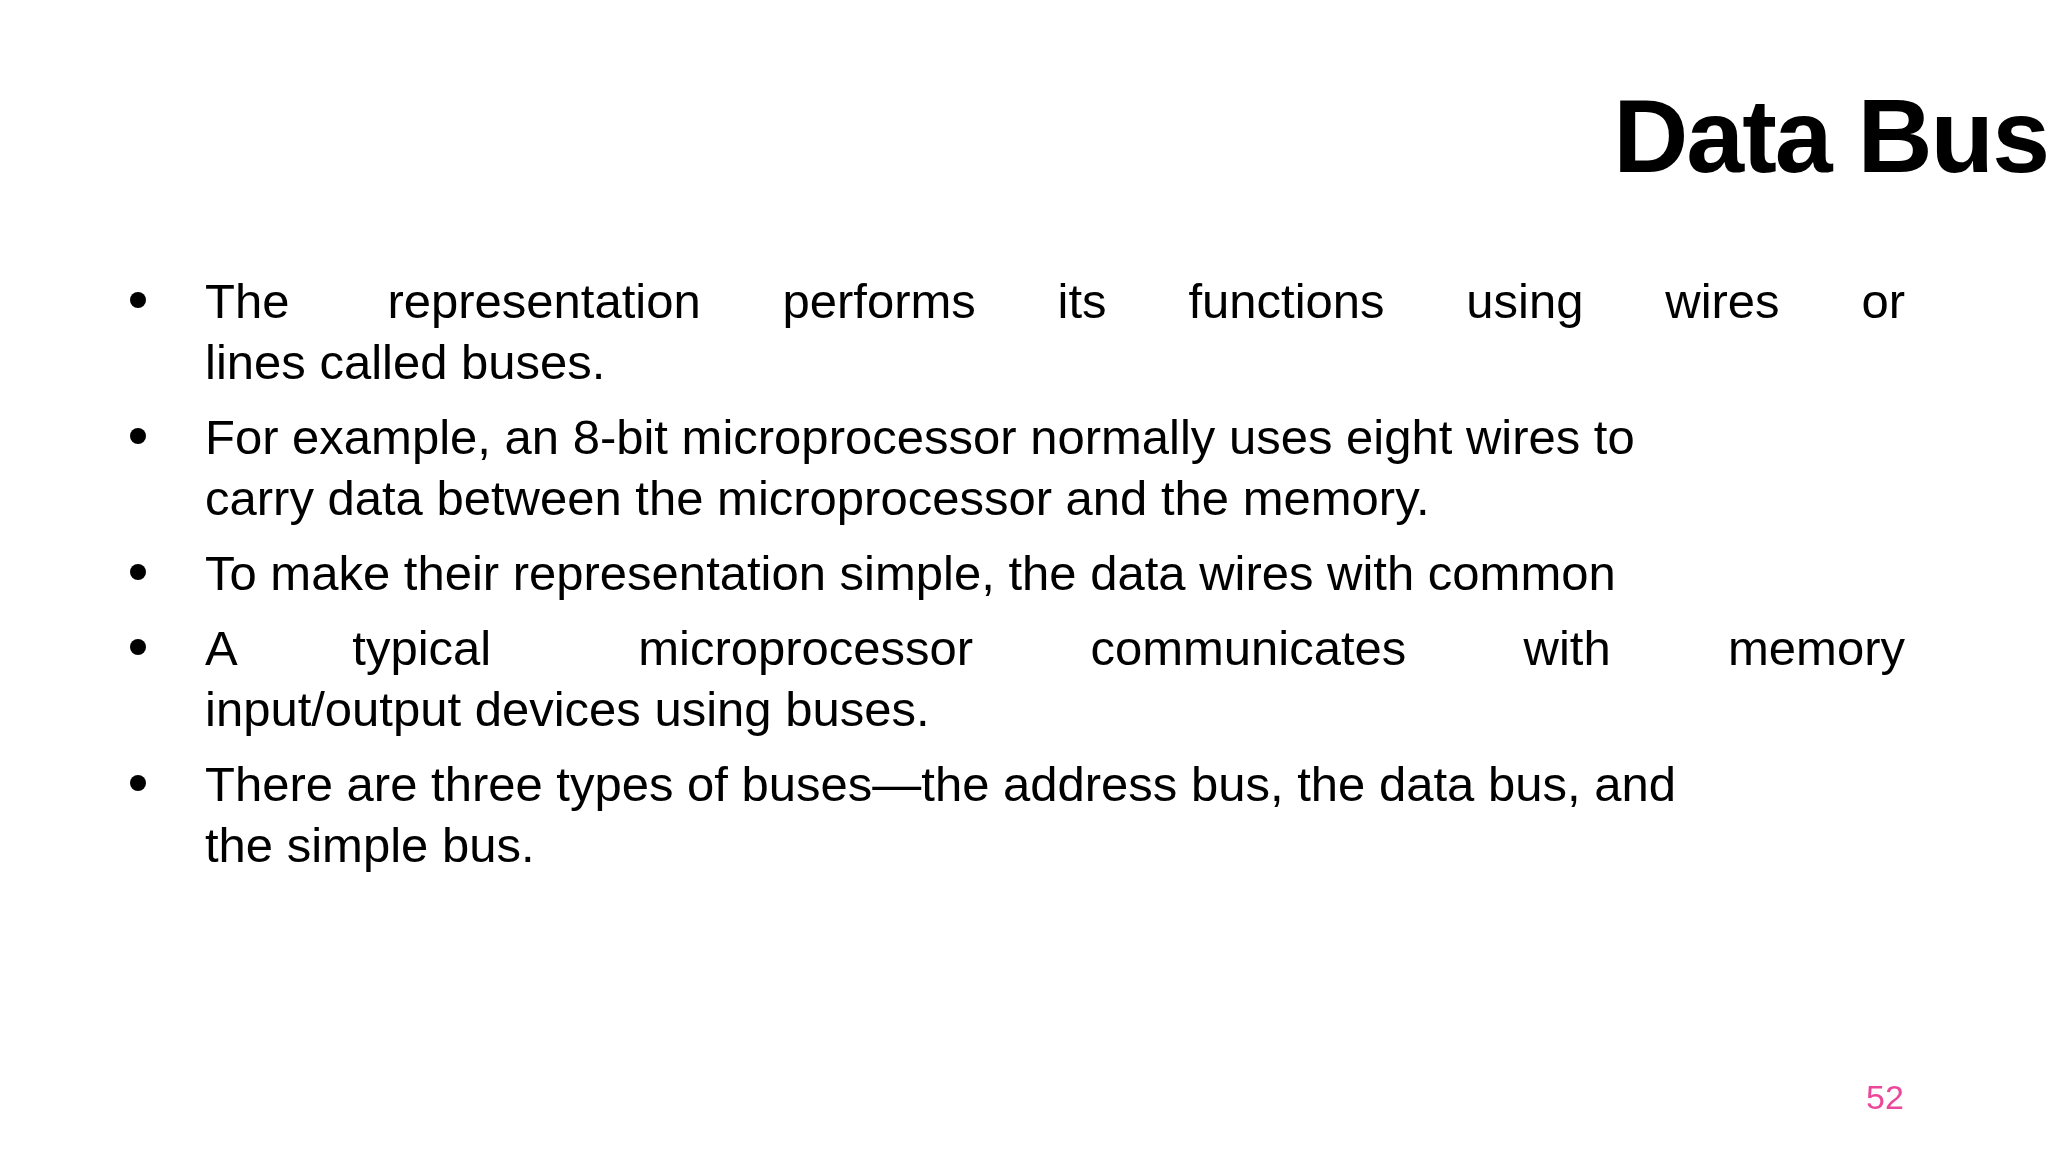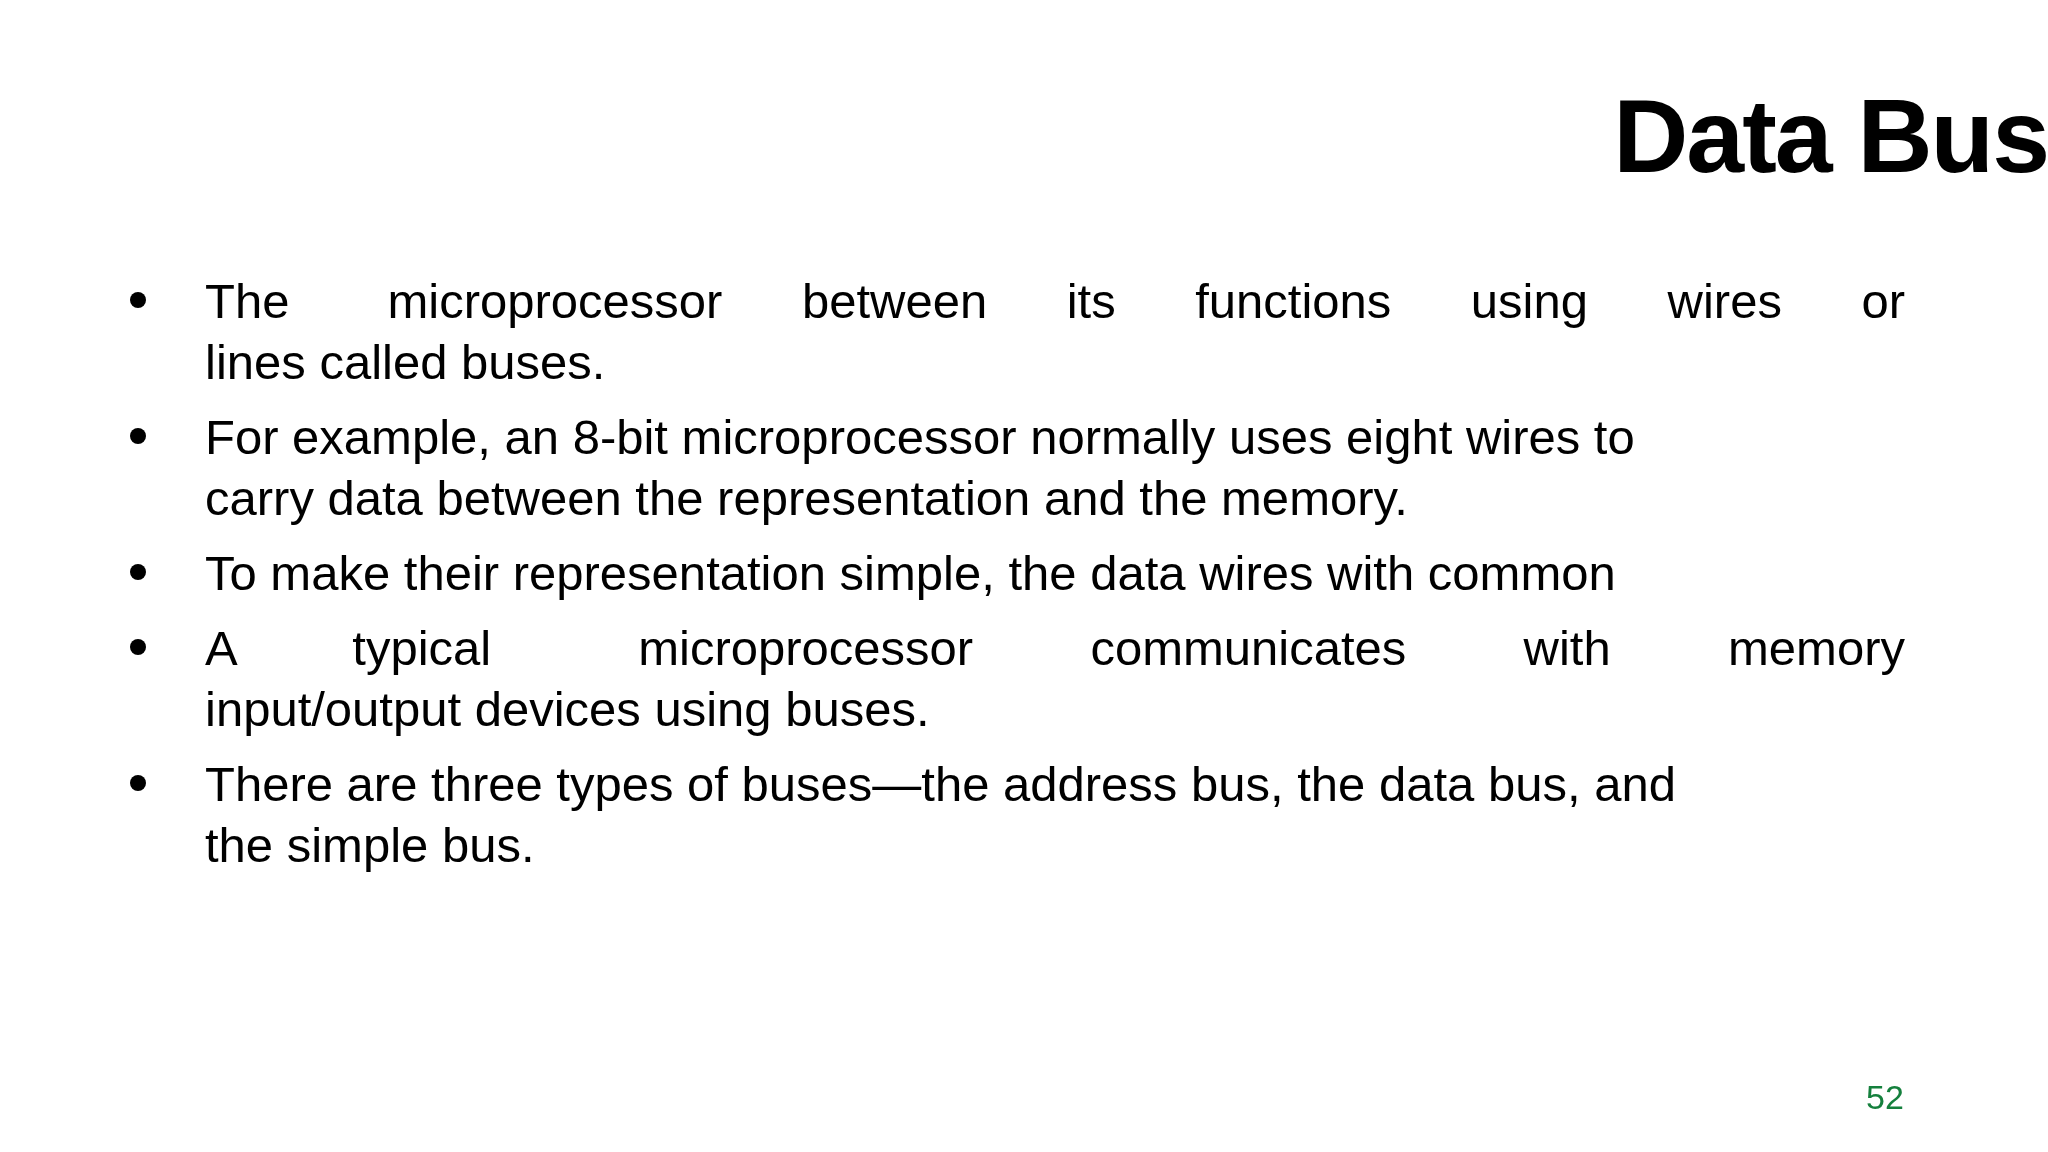--- a/index.html
+++ b/index.html
@@ -51,42 +51,42 @@
     white-space: normal;
     text-align: justify;
     text-align-last: justify;
   }
   .page-number {
     position: absolute;
     top: 1080px;
     left: 1866px;
     font-size: 34px;
     line-height: 1;
-    color: #15803d;
+    color: #ec4899;
   }
 </style>
 </head>
 <body>
 
 <div class="slide">
 
   <div class="title">Data Bus</div>
 
   <div class="content">
 
     <div class="bullet">
       <span class="dot"></span>
-      <div class="line stretch">The  microprocessor between its functions using wires or</div>
+      <div class="line stretch">The  representation performs its functions using wires or</div>
       <div class="line">lines called buses.</div>
     </div>
 
     <div class="bullet">
       <span class="dot"></span>
       <div class="line">For example, an 8-bit microprocessor normally uses eight wires to</div>
-      <div class="line">carry data between the representation and the memory.</div>
+      <div class="line">carry data between the microprocessor and the memory.</div>
     </div>
 
     <div class="bullet">
       <span class="dot"></span>
       <div class="line">To make their representation simple, the data wires with common</div>
     </div>
 
     <div class="bullet">
       <span class="dot"></span>
       <div class="line stretch">A typical   microprocessor communicates with memory</div>

